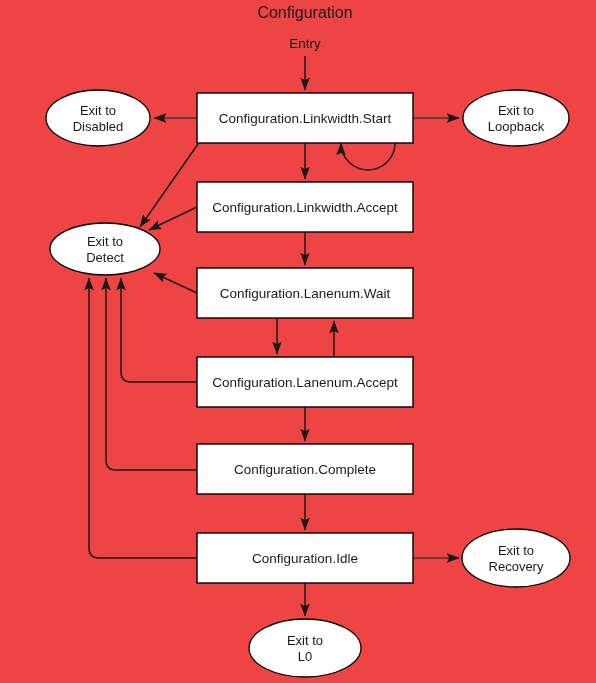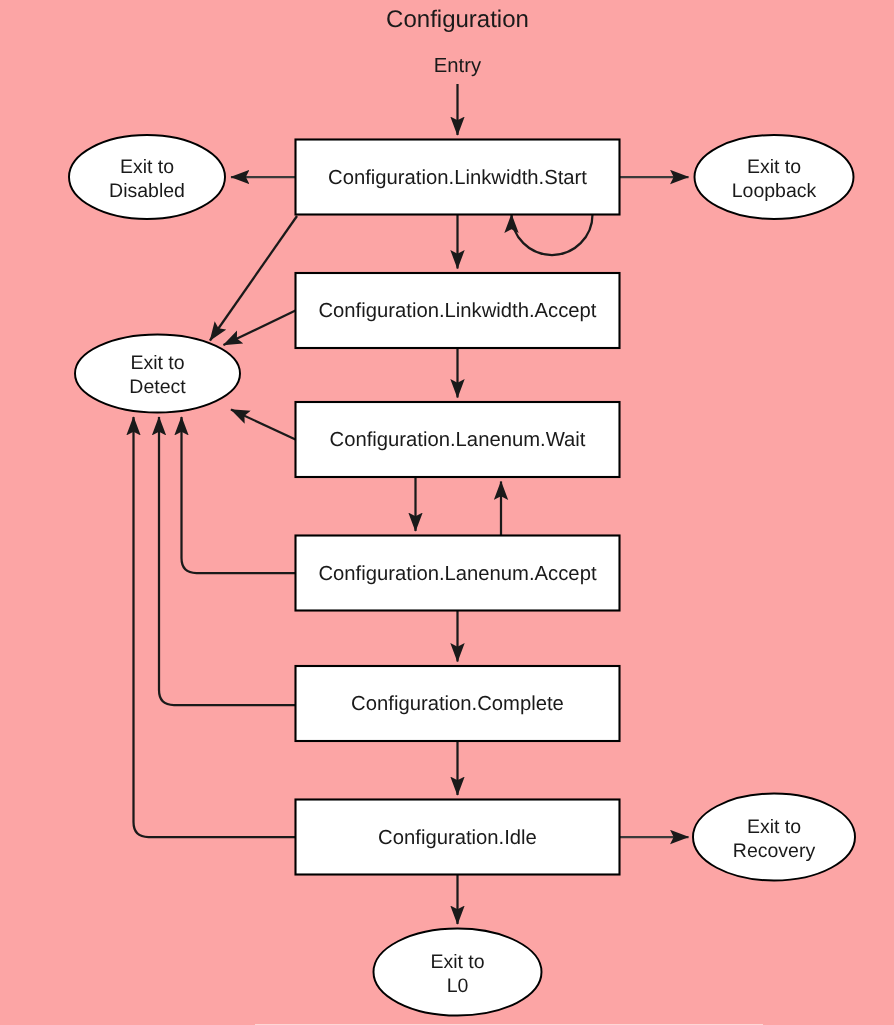--- a/index.html
+++ b/index.html
@@ -5,21 +5,21 @@
 <style>
   html, body {
     margin: 0;
     padding: 0;
     background: #ffffff;
   }
   #page {
     position: relative;
     width: 596px;
     height: 683px;
-    background: #fca5a5;
+    background: #ef4444;
     font-family: "Liberation Sans", sans-serif;
     overflow: hidden;
   }
   #diagram-svg {
     position: absolute;
     left: 0;
     top: 0;
     width: 596px;
     height: 683px;
   }

